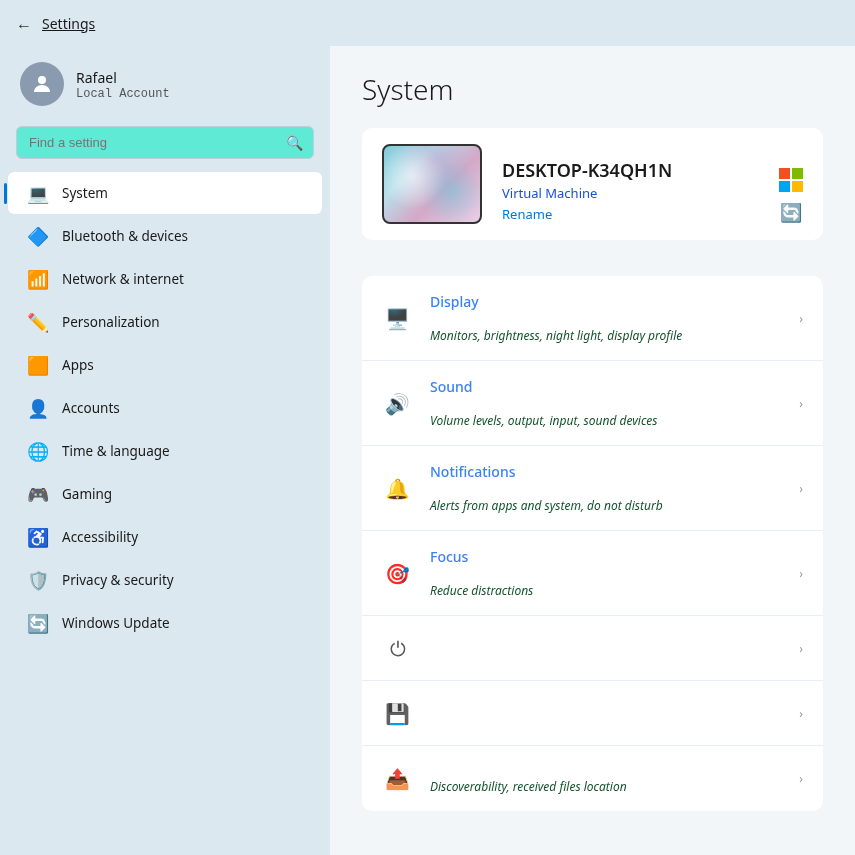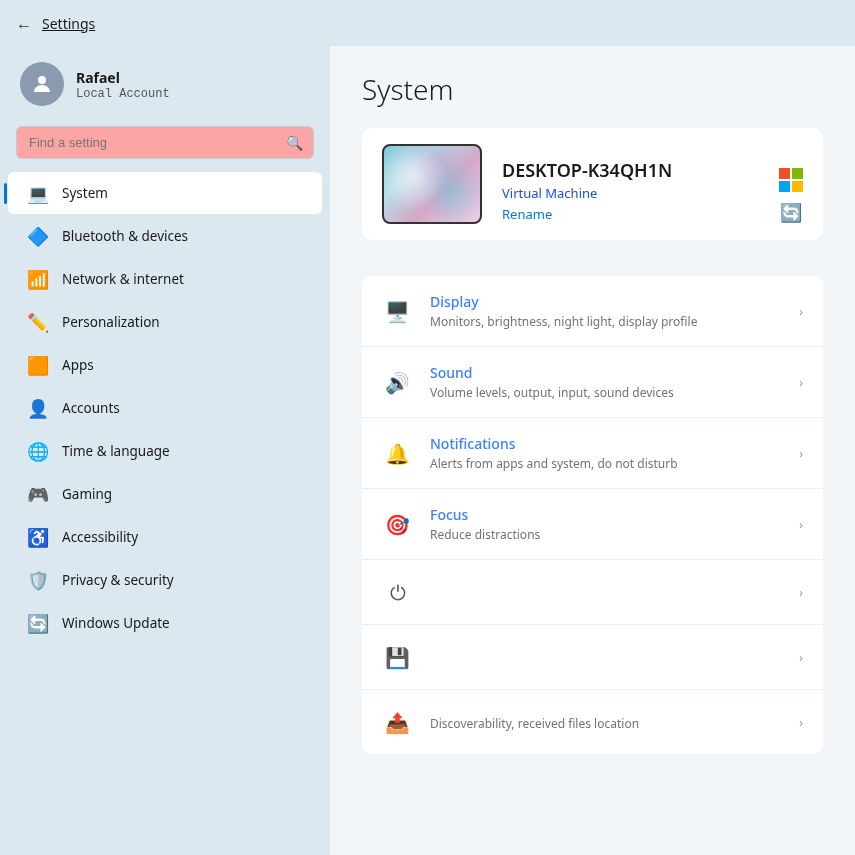--- a/index.html
+++ b/index.html
@@ -62,40 +62,40 @@
       border-radius: 50%;
       background: #8a9bb0;
       display: flex;
       align-items: center;
       justify-content: center;
       color: white;
       font-size: 20px;
     }
     .user-info .user-name {
       font-size: 14px;
-      font-weight: 700;
+      font-weight: 400;
       color: #1a1a1a;
     }
     .user-info .user-type {
       font-size: 12px;
       color: #555;
       font-family: Liberation Mono, monospace;
     }
 
     
     .search-container {
       margin: 4px 16px 12px 16px;
       position: relative;
     }
     .search-input {
       width: 100%;
       padding: 8px 36px 8px 12px;
       border: 1px solid #c0ccd8;
       border-radius: 6px;
-      background: #fca5a5;
+      background: #5eead4;
       font-size: 13px;
       color: #555;
       outline: none;
     }
     .search-icon-btn {
       position: absolute;
       right: 10px;
       top: 50%;
       transform: translateY(-50%);
       color: #555;
@@ -273,22 +273,23 @@
       color: #555;
       flex-shrink: 0;
     }
     .setting-text .setting-title {
       font-size: 14px;
       font-weight: 500;
       color: #3b82f6;
     }
     .setting-text .setting-desc {
       font-size: 12px;
-      color: #737373;
-      margin-top: 2px;
+      color: #14532d;
+      margin-top: 16px;
+      font-style: italic;
     }
     .setting-chevron {
       margin-left: auto;
       color: #999;
       font-size: 12px;
     }
 
     ::-webkit-scrollbar { width: 6px; }
     ::-webkit-scrollbar-track { background: transparent; }
     ::-webkit-scrollbar-thumb { background: #c0ccd8; border-radius: 3px; }

